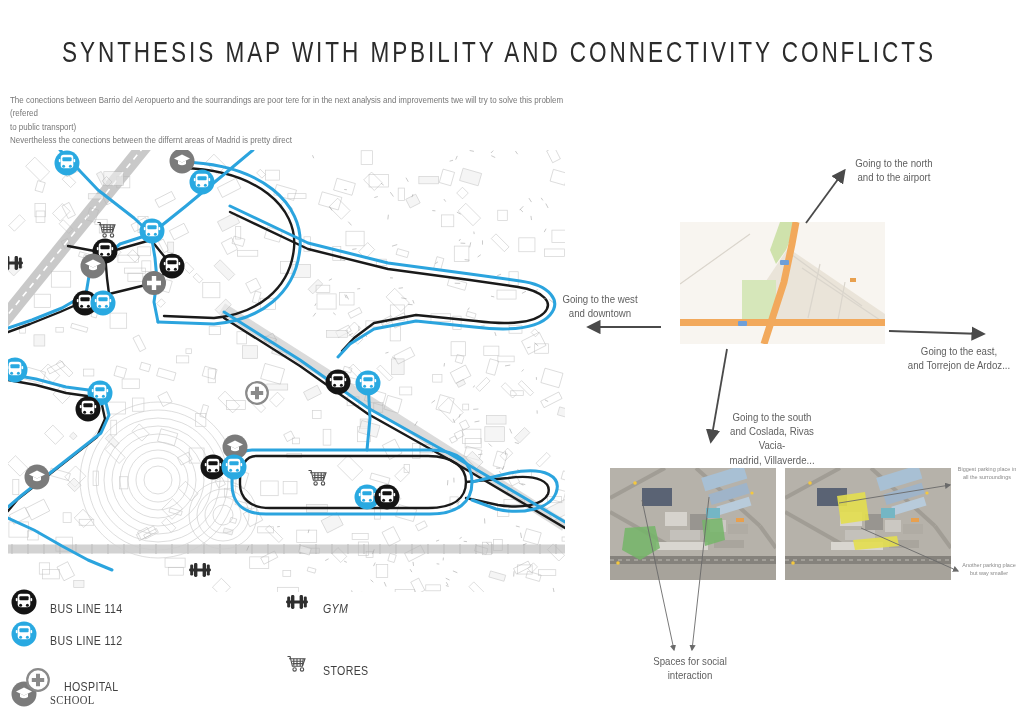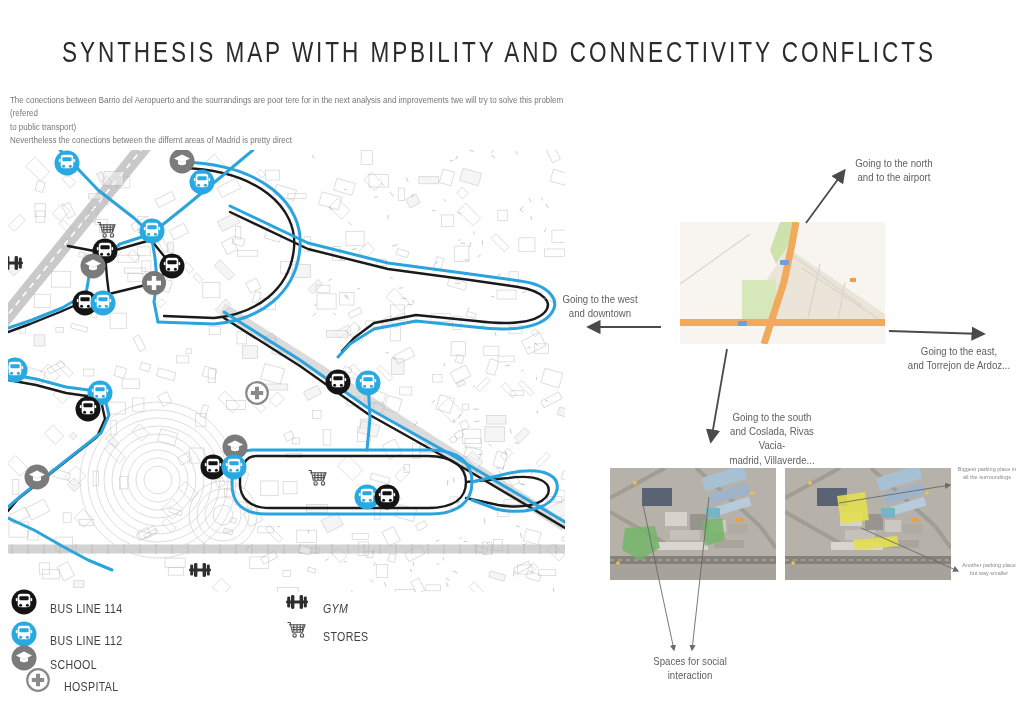--- a/index.html
+++ b/index.html
@@ -903,21 +903,21 @@
           <circle r="12.5" fill="#29A9E1"></circle>
           <rect x="-6.3" y="-8.3" width="12.6" height="13.6" rx="3" fill="#fff"></rect>
           <rect x="-4.6" y="-5.8" width="9.2" height="4" rx="1" fill="#29A9E1"></rect>
           <circle cx="-3.4" cy="3.2" r="1.5" fill="#29A9E1"></circle>
           <circle cx="3.4" cy="3.2" r="1.5" fill="#29A9E1"></circle>
           <rect x="-8.2" y="-4" width="1.7" height="3.2" rx="0.8" fill="#fff"></rect>
           <rect x="6.5" y="-4" width="1.7" height="3.2" rx="0.8" fill="#fff"></rect>
         </svg></span>
     <span class="lg-lb cond">BUS LINE 112</span>
   </div>
-  <div class="lg-row" style="left:10px;top:644px;">
+  <div class="lg-row" style="left:10px;top:680px;font-family:Liberation Serif, serif;">
     <span class="lg-ic"><svg width="28" height="28" viewBox="-14 -14 28 28">
           <circle r="12.5" fill="#7B7B7B"></circle>
           <polygon points="-8,-2.5 0,-6.5 8,-2.5 0,1.5" fill="#fff"></polygon>
           <path d="M-4,-0.5 L-4,3 Q0,5.6 4,3 L4,-0.5 L0,1.6 Z" fill="#fff"></path>
         </svg></span>
     <span class="lg-lb cond">SCHOOL</span>
   </div>
   <div class="lg-row" style="left:24px;top:666px;">
     <span class="lg-ic"><svg width="28" height="28" viewBox="-14 -14 28 28">
           <circle r="10.8" fill="#fff" stroke="#8A8A8A" stroke-width="2.2"></circle>
@@ -930,21 +930,21 @@
           <g fill="#2E2E2E">
             <rect x="-11" y="-1.4" width="22" height="2.8" rx="1.4"></rect>
             <rect x="-9.8" y="-5.5" width="3" height="11" rx="1.2"></rect>
             <rect x="-6" y="-7" width="3.4" height="14" rx="1.4"></rect>
             <rect x="2.6" y="-7" width="3.4" height="14" rx="1.4"></rect>
             <rect x="6.8" y="-5.5" width="3" height="11" rx="1.2"></rect>
           </g>
         </svg></span>
     <span class="lg-lb cond">GYM</span>
   </div>
-  <div class="lg-row" style="left:283px;top:616px;">
+  <div class="lg-row" style="left:283px;top:650px;">
     <span class="lg-ic"><svg width="28" height="28" viewBox="-14 -14 28 28">
           <g fill="none" stroke="#4D4D4D" stroke-width="1.1">
             <path d="M-9.5,-7.5 h2.6 l2.3,9.8 h10 l2.6,-7.6 h-16"></path>
             <path d="M-5.2,-2.8 h11.6 M-4.6,-0.4 h10.6 M-3.2,-5.2 v7 M0,-5.2 v7.3 M3.2,-5.2 v7.3 M6.2,-5.2 l-0.7,7.3"></path>
             <circle cx="-2.4" cy="5.4" r="1.7"></circle>
             <circle cx="5" cy="5.4" r="1.7"></circle>
           </g>
         </svg></span>
     <span class="lg-lb cond">STORES</span>
   </div>

